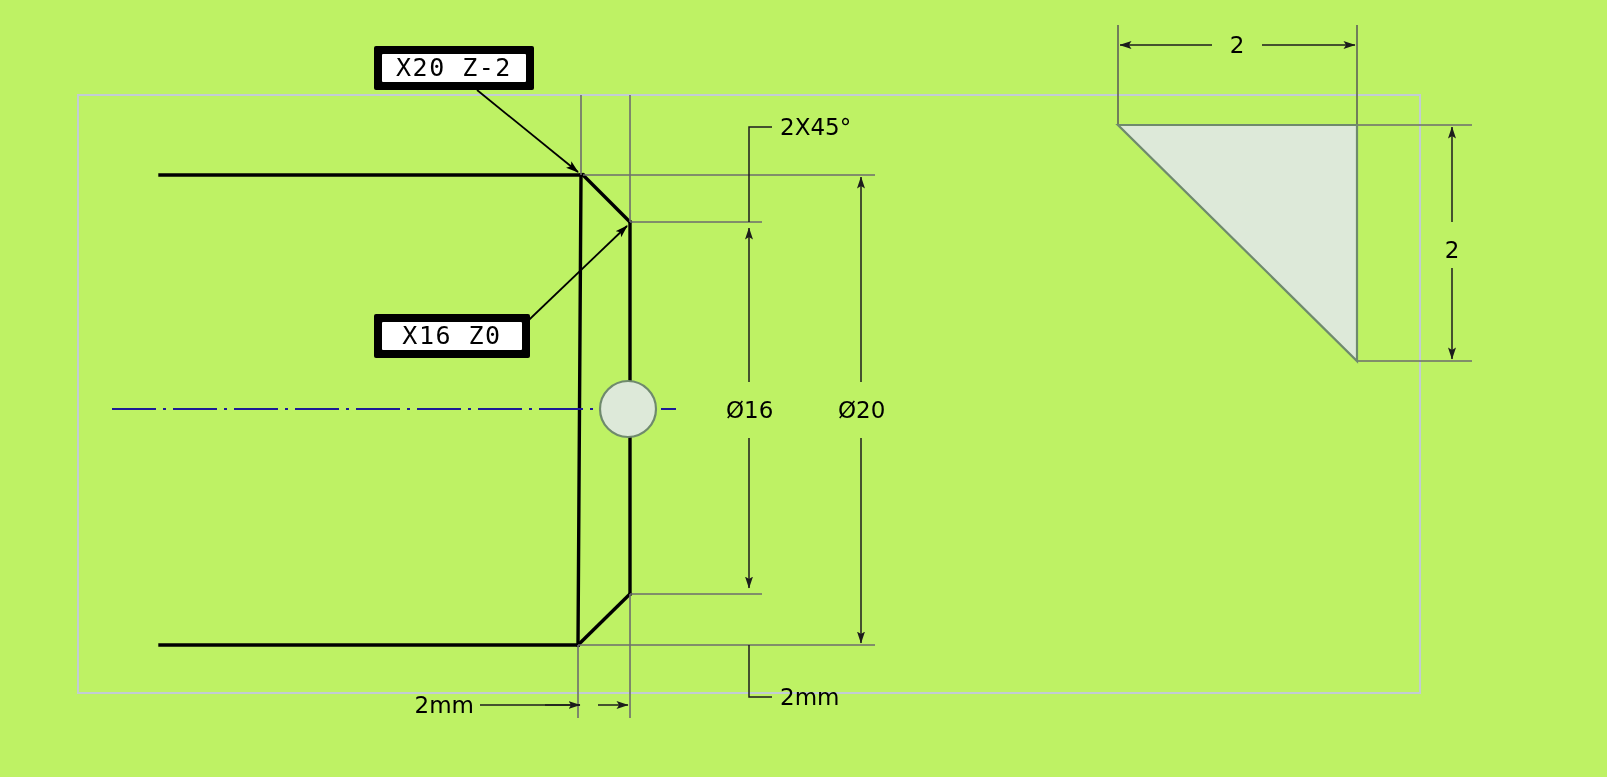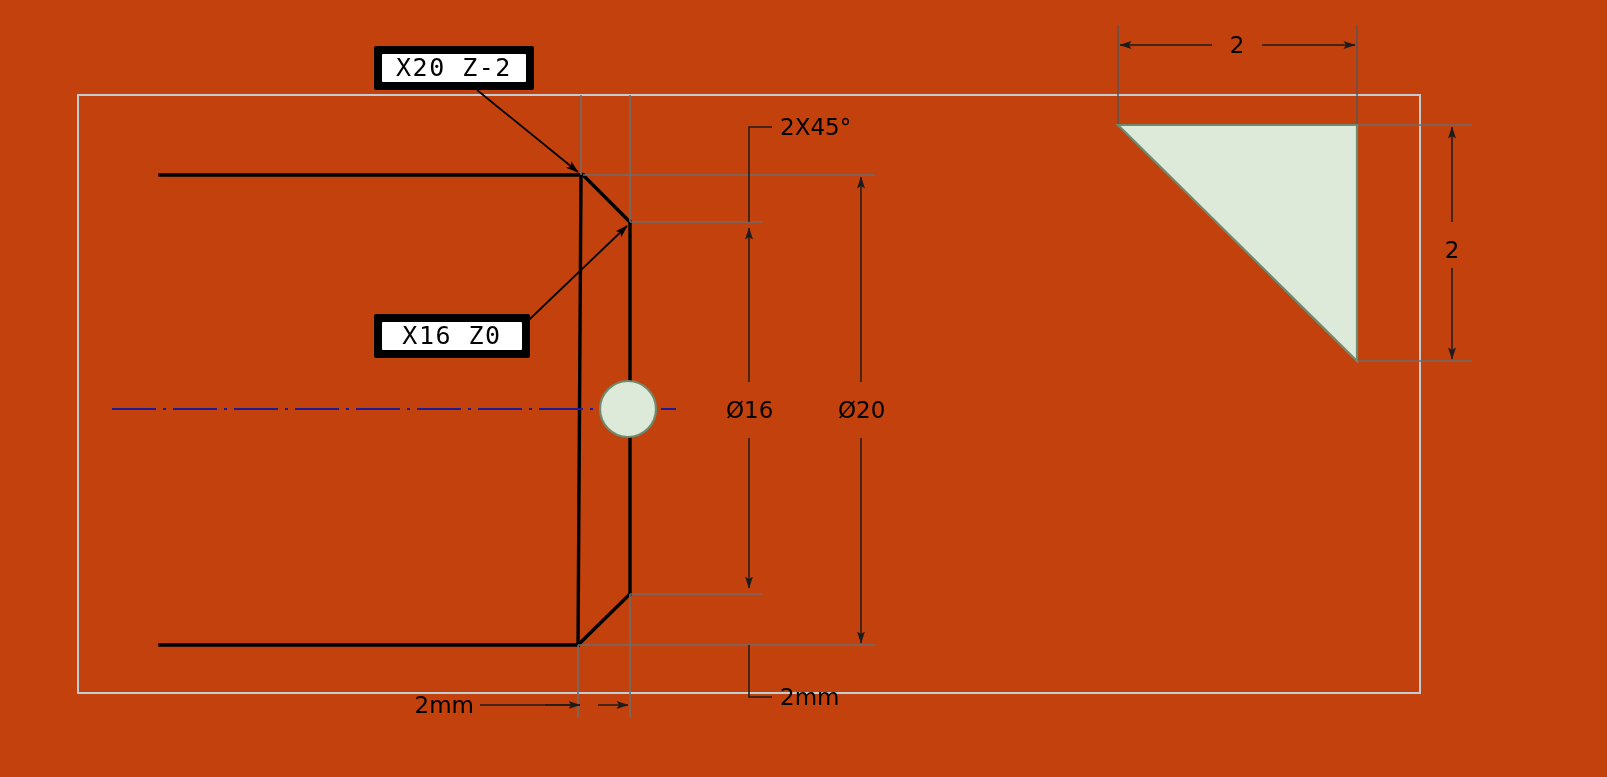--- a/index.html
+++ b/index.html
@@ -7,21 +7,21 @@
     padding: 0;
     background: #ffffff;
   }
   body {
     font-family: "DejaVu Sans", sans-serif;
   }
   #stage {
     position: relative;
     width: 1607px;
     height: 777px;
-    background: #c2410c;
+    background: #bef264;
     overflow: hidden;
   }
   #drawing {
     position: absolute;
     left: 0;
     top: 0;
     width: 1607px;
     height: 777px;
   }
   .dimtext {

